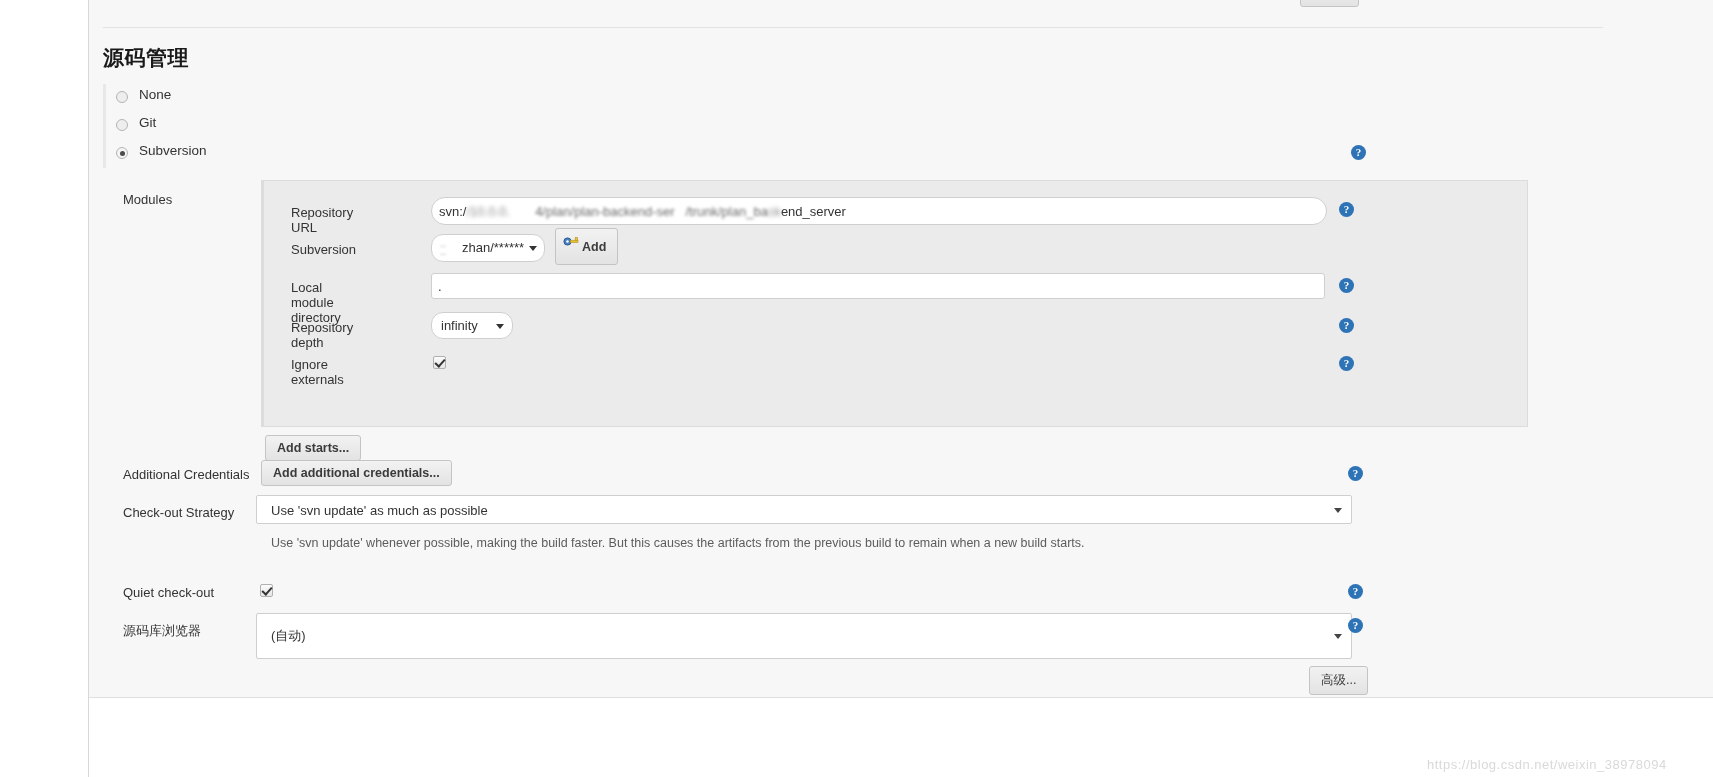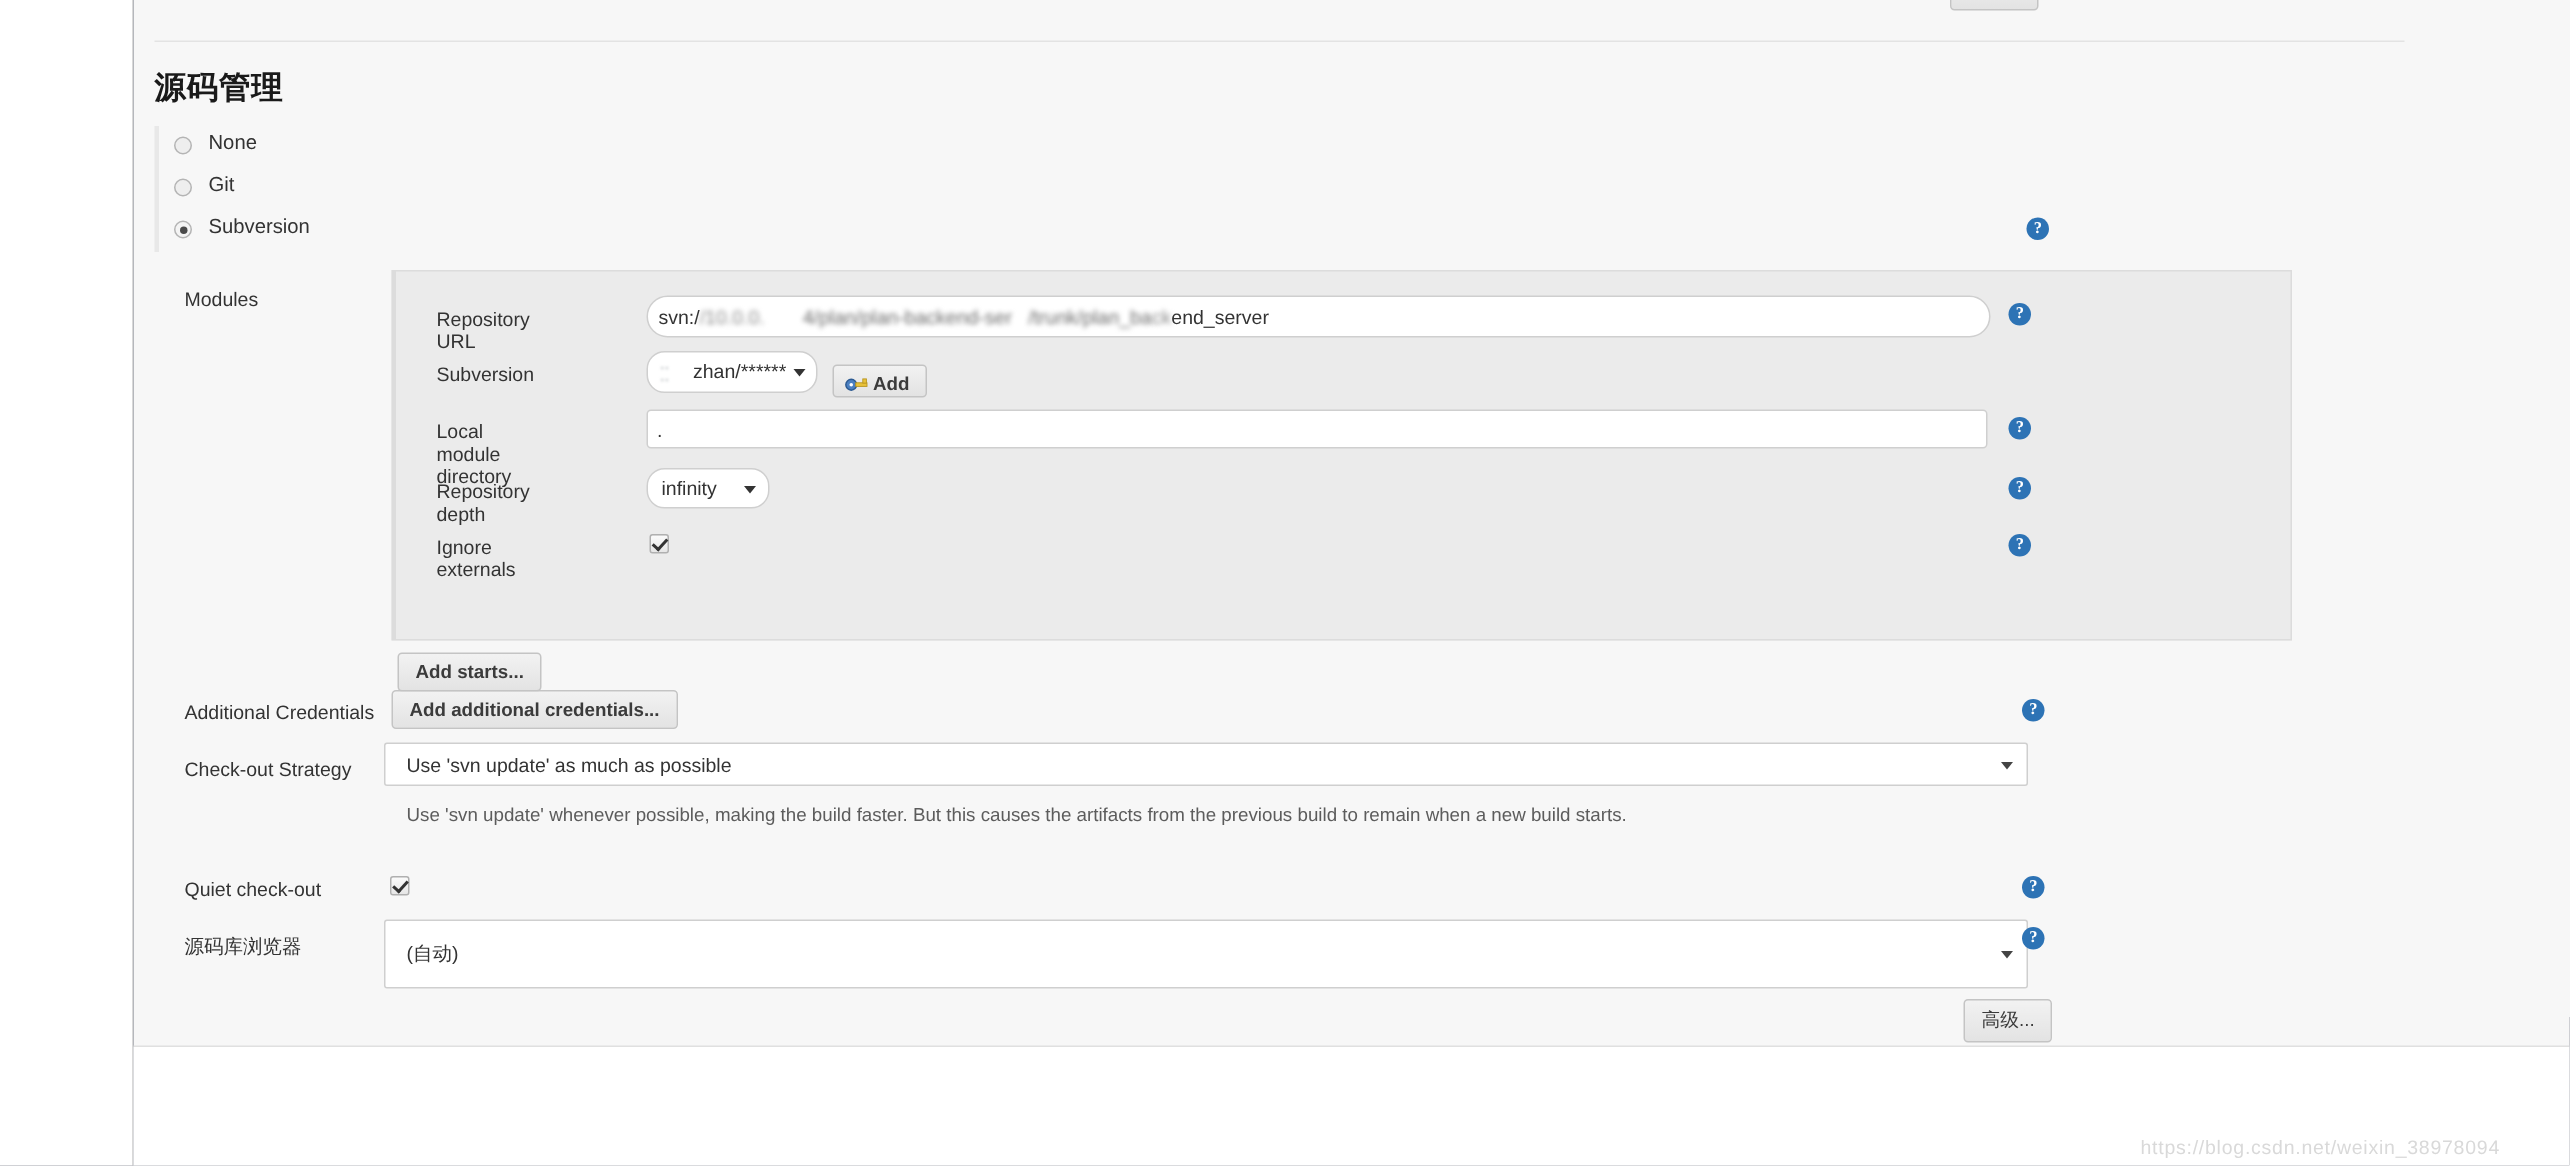--- a/index.html
+++ b/index.html
@@ -429,21 +429,21 @@
 
             <div class="mod-field">
               <span class="mod-label" style="left:27px; top:61px;">Subversion</span>
 
               <div class="cred-box" style="left:167px; top:53px; width:114px; height:28px;">
                 <span class="cred-blur">..<br>..</span>
                 <span class="cred-text">zhan/******</span>
                 <span class="sel-arrow" style="right:7px;"></span>
               </div>
 
-              <button class="btn btn-add-cred bold" style="left:291px; top:62px; height:22px;">
+              <button class="btn btn-add-cred bold" style="left:291px; top:47px; height:37px;">
                 <svg class="key-icon" viewBox="0 0 16 12">
                   <circle cx="4.5" cy="6.5" r="3.6" fill="#4a7fc1" stroke="#2c5a92" stroke-width="1"></circle>
                   <circle cx="4.5" cy="6.5" r="1.2" fill="#ffffff"></circle>
                   <rect x="7.5" y="5.2" width="7.5" height="2.4" fill="#e8c23a" stroke="#b8941f" stroke-width="0.6"></rect>
                   <rect x="12.2" y="2.6" width="2.4" height="2.8" fill="#e8c23a" stroke="#b8941f" stroke-width="0.6"></rect>
                 </svg>
                 <span>Add</span>
               </button>
             </div>
 

